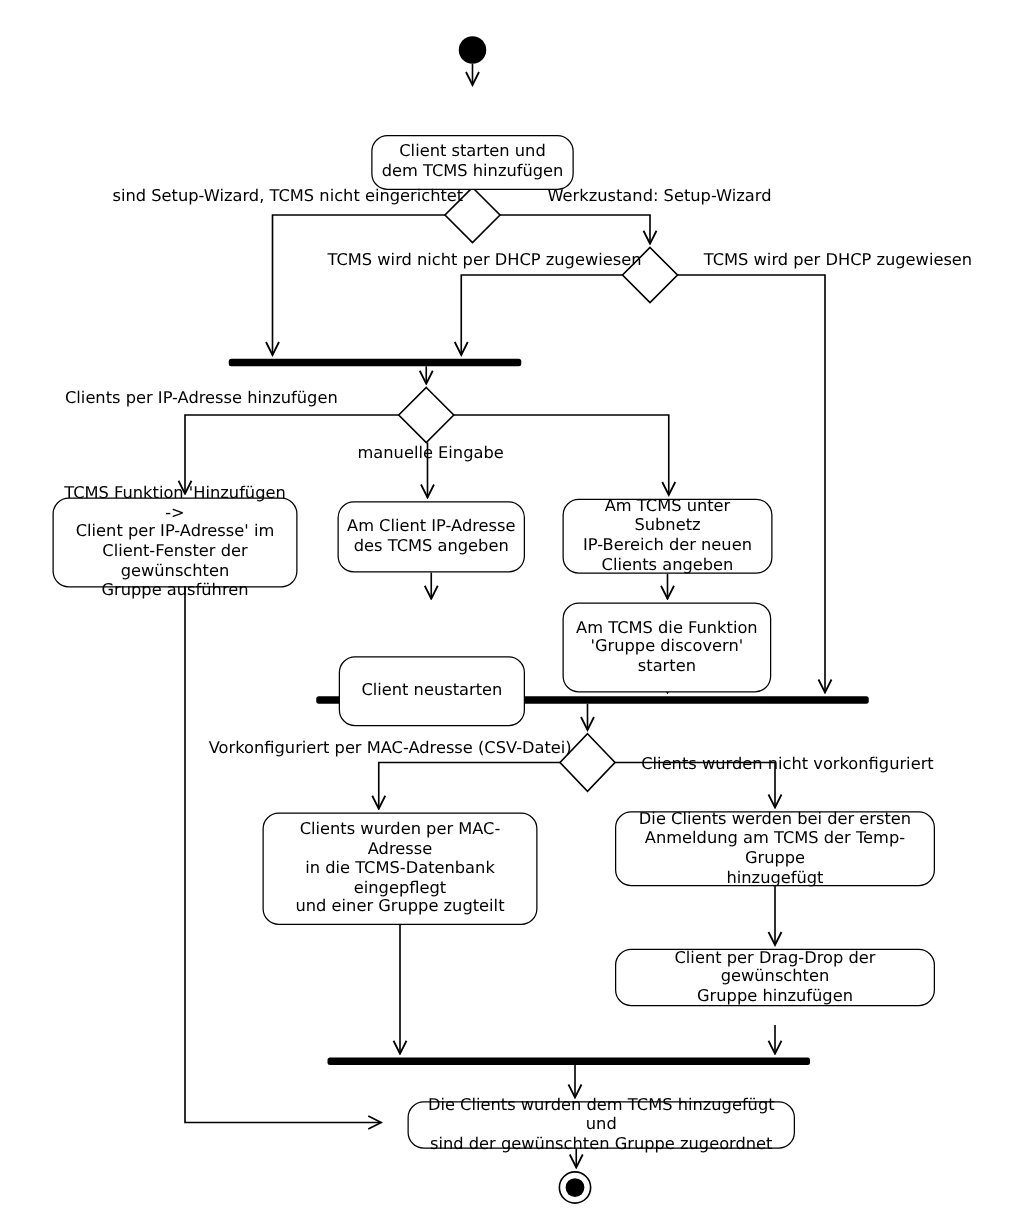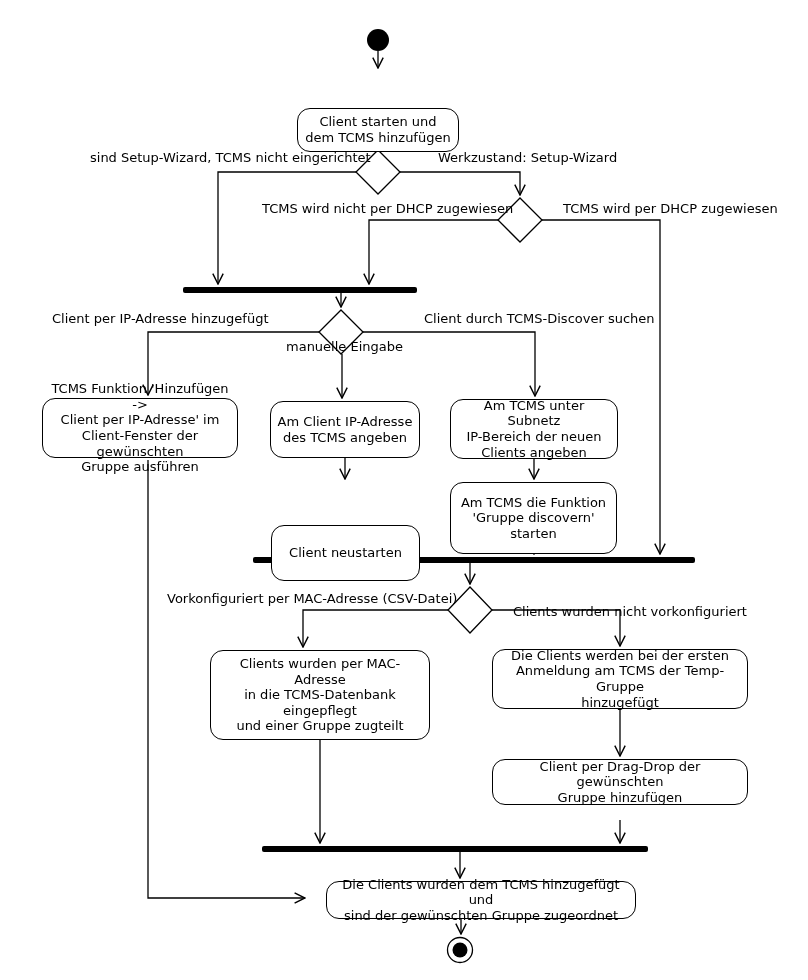--- a/index.html
+++ b/index.html
@@ -98,21 +98,21 @@
 
       <line x1="461" y1="919" x2="461" y2="934" marker-end="url(#arrow)"></line>
       <circle cx="460" cy="950" r="12.5" fill="#fff"></circle>
       <circle cx="460" cy="950" r="7.5" fill="#000" stroke="none"></circle>
     </g>
   </svg>
 
   <div class="activity" style="left:297px;top:72px;width:162px;height:44px;margin-top:36px;">Client starten und
 dem TCMS hinzufügen</div>
 
-  <div class="activity" style="left:42px;top:398px;width:196px;height:60px;">TCMS Funktion 'Hinzufügen -&gt;
+  <div class="activity" style="left:42px;top:398px;width:196px;height:72px;">TCMS Funktion 'Hinzufügen -&gt;
 Client per IP-Adresse' im
 Client-Fenster der gewünschten
 Gruppe ausführen</div>
 
   <div class="activity" style="left:270px;top:401px;width:150px;height:57px;">Am Client IP-Adresse
 des TCMS angeben</div>
 
   <div class="activity" style="left:450px;top:399px;width:168px;height:60px;">Am TCMS unter Subnetz
 IP-Bereich der neuen
 Clients angeben</div>
@@ -138,23 +138,22 @@
 sind der gewünschten Gruppe zugeordnet</div>
 
   <div class="edge-label" style="left:90px;top:151px;">sind Setup-Wizard, TCMS nicht eingerichtet</div>
 
   <div class="edge-label" style="left:438px;top:151px;">Werkzustand: Setup-Wizard</div>
 
   <div class="edge-label" style="left:262px;top:202px;">TCMS wird nicht per DHCP zugewiesen</div>
 
   <div class="edge-label" style="left:563px;top:202px;">TCMS wird per DHCP zugewiesen</div>
 
-  <div class="edge-label" style="left:52px;top:312px;">Client per IP-Adresse hinzugefügt</div>
+  <div class="edge-label" style="left:52px;top:312px;">Clients per IP-Adresse hinzufügen</div>
 
-  <div class="edge-label" style="left:424px;top:312px;">Client durch TCMS-Discover suchen</div>
 
-  <div class="edge-label" style="left:286px;top:340px;">manuelle  Eingabe</div>
+  <div class="edge-label" style="left:286px;top:356px;">manuelle  Eingabe</div>
 
   <div class="edge-label" style="left:167px;top:592px;">Vorkonfiguriert per MAC-Adresse (CSV-Datei)</div>
 
   <div class="edge-label" style="left:513px;top:592px;margin-top:13px;">Clients wurden nicht vorkonfiguriert</div>
 
 </div>
 
 </body></html>

